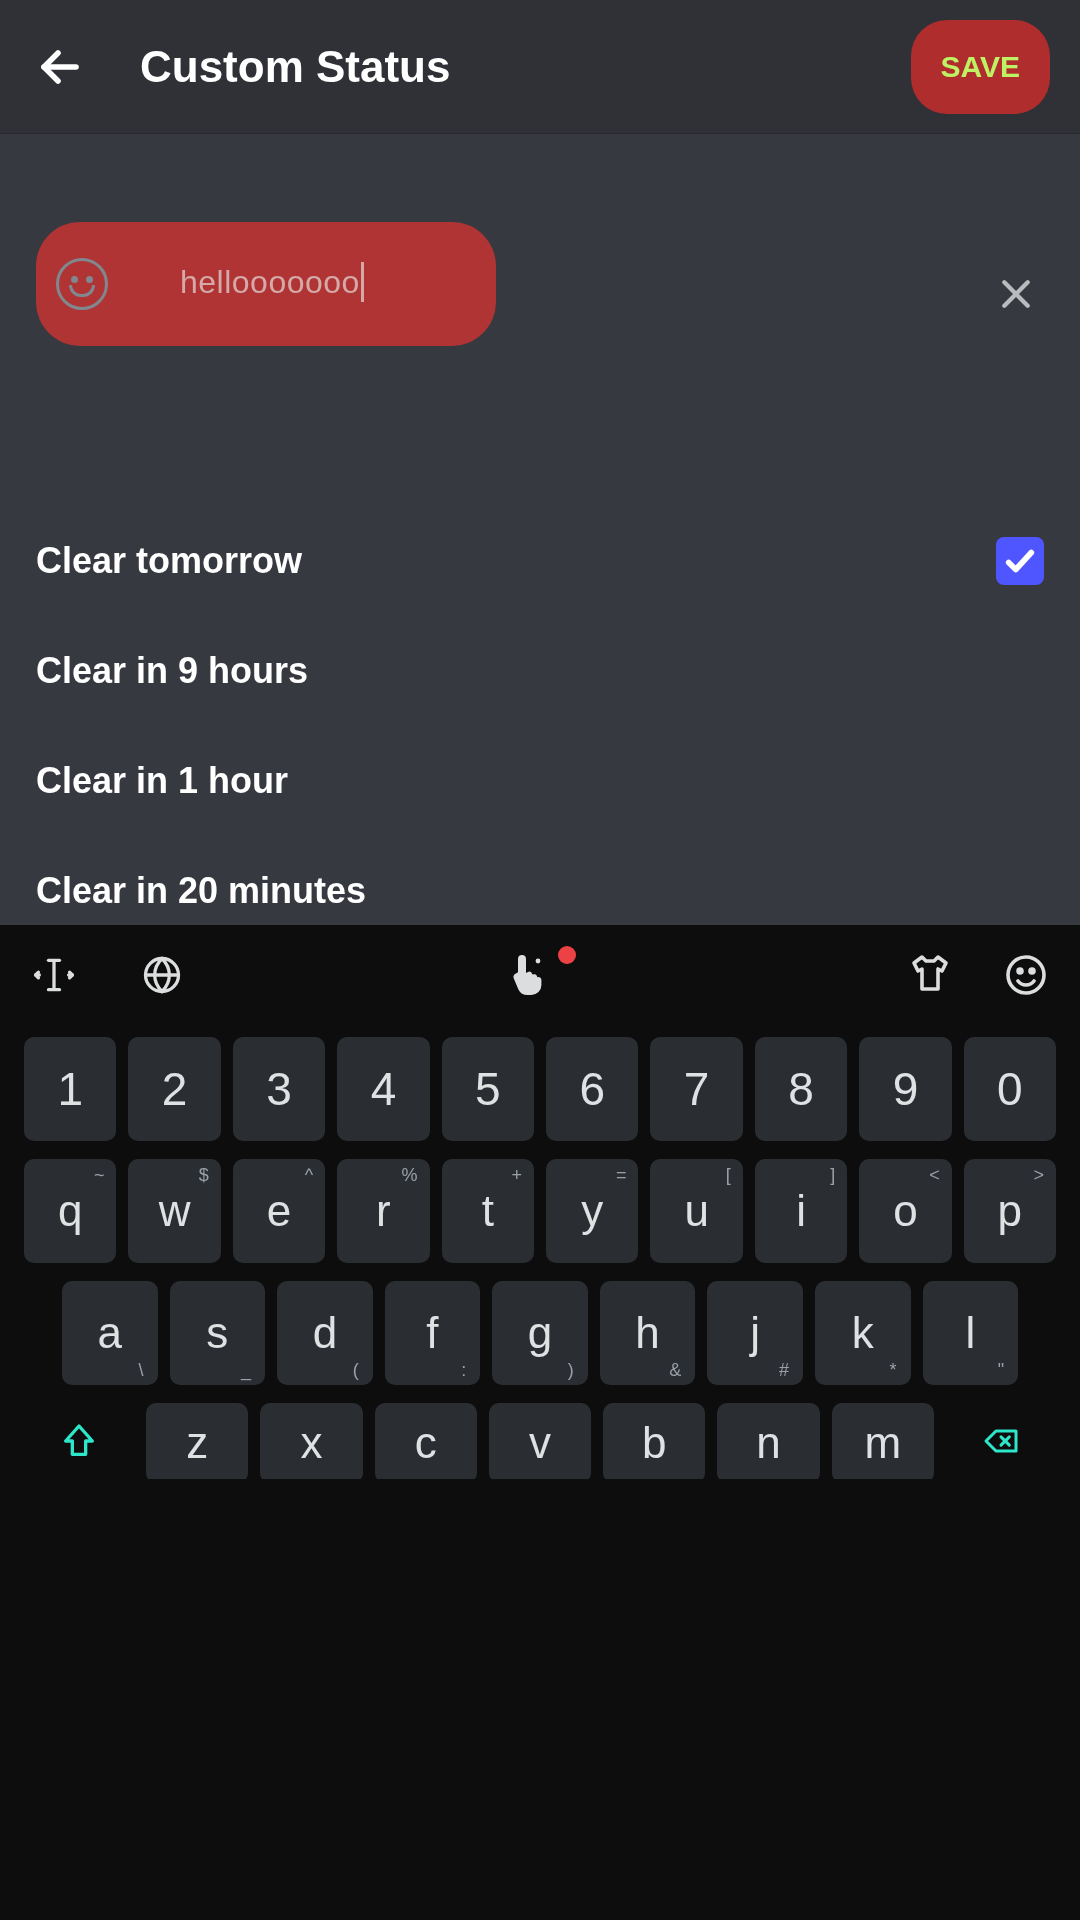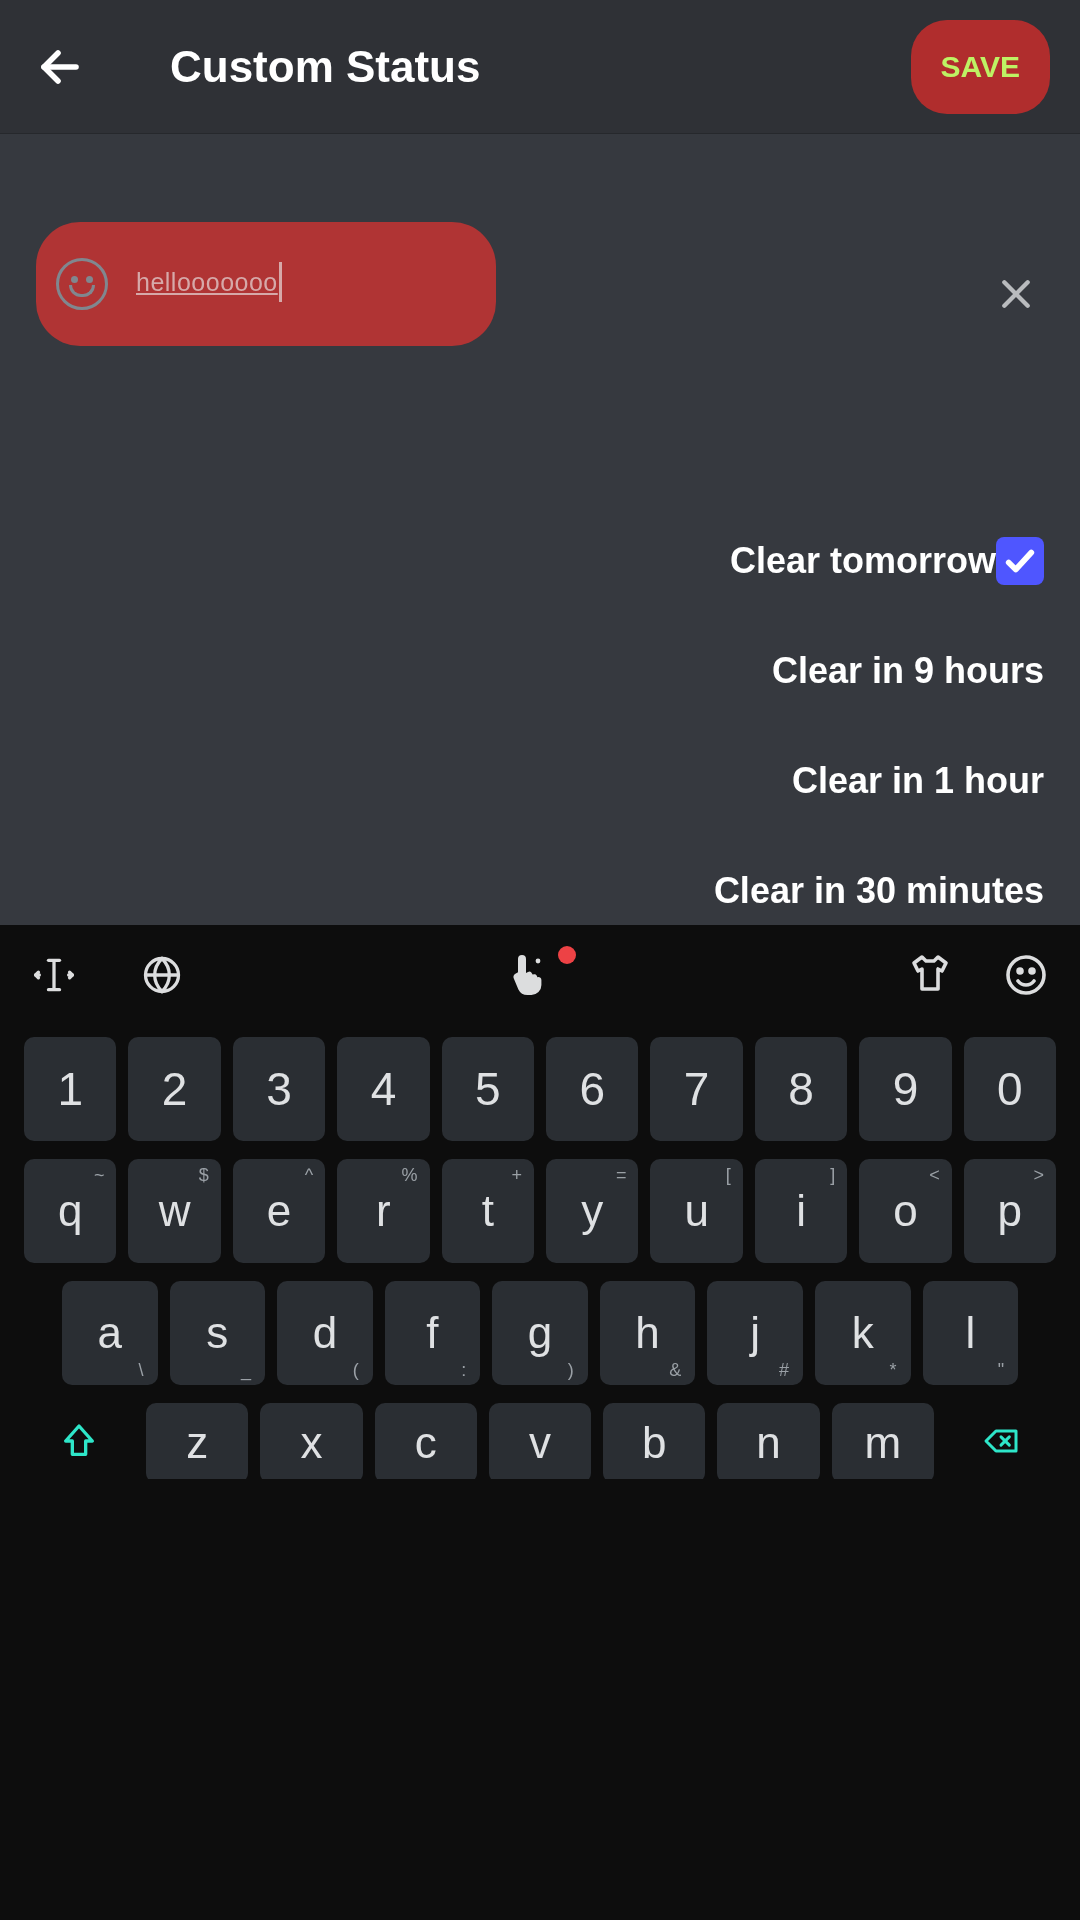--- a/index.html
+++ b/index.html
@@ -14,21 +14,21 @@
     border-bottom: 1px solid #26282c;
   }
   .back-btn {
     width: 60px; height: 60px;
     display: flex; align-items: center; justify-content: center;
     cursor: pointer;
   }
   .back-btn svg { width: 48px; height: 48px; }
   .header-title {
     flex: 0 0 auto;
-    margin-left: 80px;
+    margin-left: 50px;
     font-size: 44px;
     font-weight: 700;
     color: #ffffff;
   }
   .spacer { flex: 1; }
   .save-btn {
     background: #b02d2d;
     color: #bef264;
     font-weight: 700;
     font-size: 30px;
@@ -72,27 +72,26 @@
     position: absolute; top: 15px;
   }
   .emoji-circle .eye.l { left: 12px; }
   .emoji-circle .eye.r { right: 12px; }
   .emoji-circle .mouth {
     position: absolute; bottom: 10px; left: 10px; right: 10px; height: 12px;
     border: 3px solid #80878f; border-top: none;
     border-bottom-left-radius: 20px; border-bottom-right-radius: 20px;
   }
   .status-text {
-    margin-left: 28px;
+    margin-left: 72px;
     color: #d6a9a9;
-    font-size: 25px;
+    font-size: 32px;
     font-weight: 400;
     letter-spacing: 0.5px;
     position: relative;
-    text-decoration: underline;
   }
   .cursor {
     display: inline-block;
     width: 3px; height: 40px;
     background: #d6a9a9;
     vertical-align: middle;
     margin-left: 1px;
     position: relative; top: -2px;
   }
   .clear-x {
@@ -100,21 +99,20 @@
     width: 40px; height: 40px;
     cursor: pointer;
     position: absolute;
     right: 44px;
     top: 140px;
   }
   .clear-x svg { width: 40px; height: 40px; }
 
   .options {
     margin-top: 160px;
-    text-align: right;
   }
   .option {
     height: 110px;
     display: flex;
     align-items: center;
     font-size: 36px;
     font-weight: 600;
     color: #ffffff;
     cursor: pointer;
   }
@@ -237,21 +235,21 @@
         </svg>
       </span>
     </div>
     <div class="option">
       <span class="label">Clear in 9 hours</span>
     </div>
     <div class="option">
       <span class="label">Clear in 1 hour</span>
     </div>
     <div class="option">
-      <span class="label">Clear in 30 minutes</span>
+      <span class="label">Clear in 20 minutes</span>
     </div>
     <div class="option cut">
       <span class="label">Don't clear</span>
     </div>
   </div>
 </div>
 
 <div class="kbd">
   <div class="kbd-toolbar">
     <div class="tb-btn">

